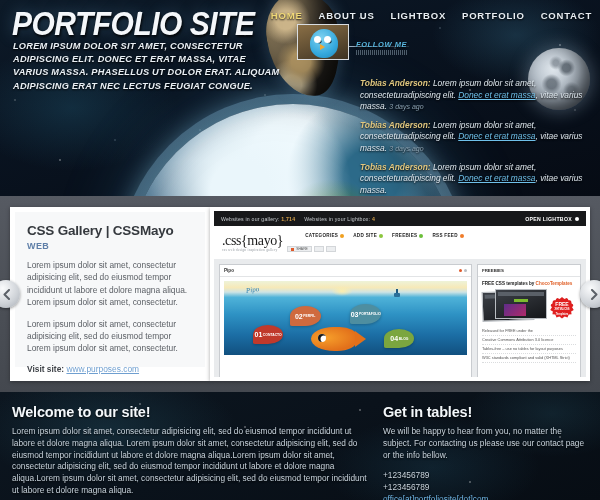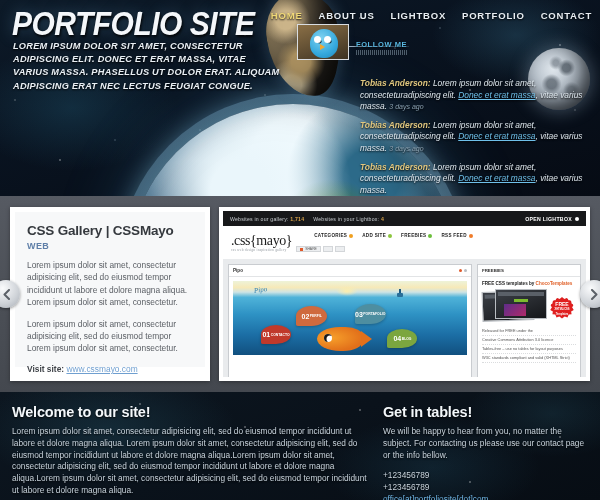--- a/index.html
+++ b/index.html
@@ -198,20 +198,21 @@
     left: 10px; top: 15px;
     width: 0; height: 0;
     border-left: 5px solid #f3a830;
     border-top: 3px solid transparent;
     border-bottom: 3px solid transparent;
   }
   .tw-follow {
     position: absolute;
     left: 356px; top: 40px;
     z-index: 16;
+    font-style: italic;
   }
   .tw-follow-label {
     font-size: 7.5px;
     font-weight: bold;
     letter-spacing: .6px;
     color: #58b6e0;
     text-shadow: 0 1px 2px rgba(0,0,0,.9);
   }
   .tw-follow-bar {
     margin-top: 1px;
@@ -247,21 +248,21 @@
   .tweet .tw-time { color: #8aa0b0; font-size: 7px; font-style: italic; }
 
   
   .band {
     position: relative;
     width: 600px;
     height: 196px;
     background: linear-gradient(180deg, #565a62 0%, #4c5057 50%, #44484f 100%);
     padding: 11px 10px;
   }
-  .band-inner { display: flex; gap: 9px; height: 174px; }
+  .band-inner { display: flex; height: 174px; }
 
   
   .card {
     width: 200px;
     background: #fff;
     border: 5px solid #fff;
     box-shadow: 0 1px 4px rgba(0,0,0,.35);
     padding: 9px 11px 0 11px;
     overflow: hidden;
     background-clip: padding-box;
@@ -611,21 +612,21 @@
     <div class="band-inner">
 
       <div class="card">
         <div class="card-inner">
           <h2>CSS Gallery | CSSMayo</h2>
           <div class="cat">WEB</div>
           <p>Lorem ipsum dolor sit amet, consectetur adipisicing elit, sed do eiusmod tempor incididunt ut labore et dolore magna aliqua. Lorem ipsum dolor sit amet, consectetur.</p>
           <p>Lorem ipsum dolor sit amet, consectetur adipisicing elit, sed do eiusmod tempor Lorem ipsum dolor sit amet, consectetur.</p>
           <div class="visit">
             <span>Visit site:</span>
-            <a href="#">www.cssmayo.com</a>
+            <a href="#">www.purposes.com</a>
           </div>
         </div>
       </div>
 
       <div class="shot">
         <div class="shot-topbar">
           <div class="t">
             <span>Websites in our gallery:</span>
             <b>1,714</b>
           </div>

